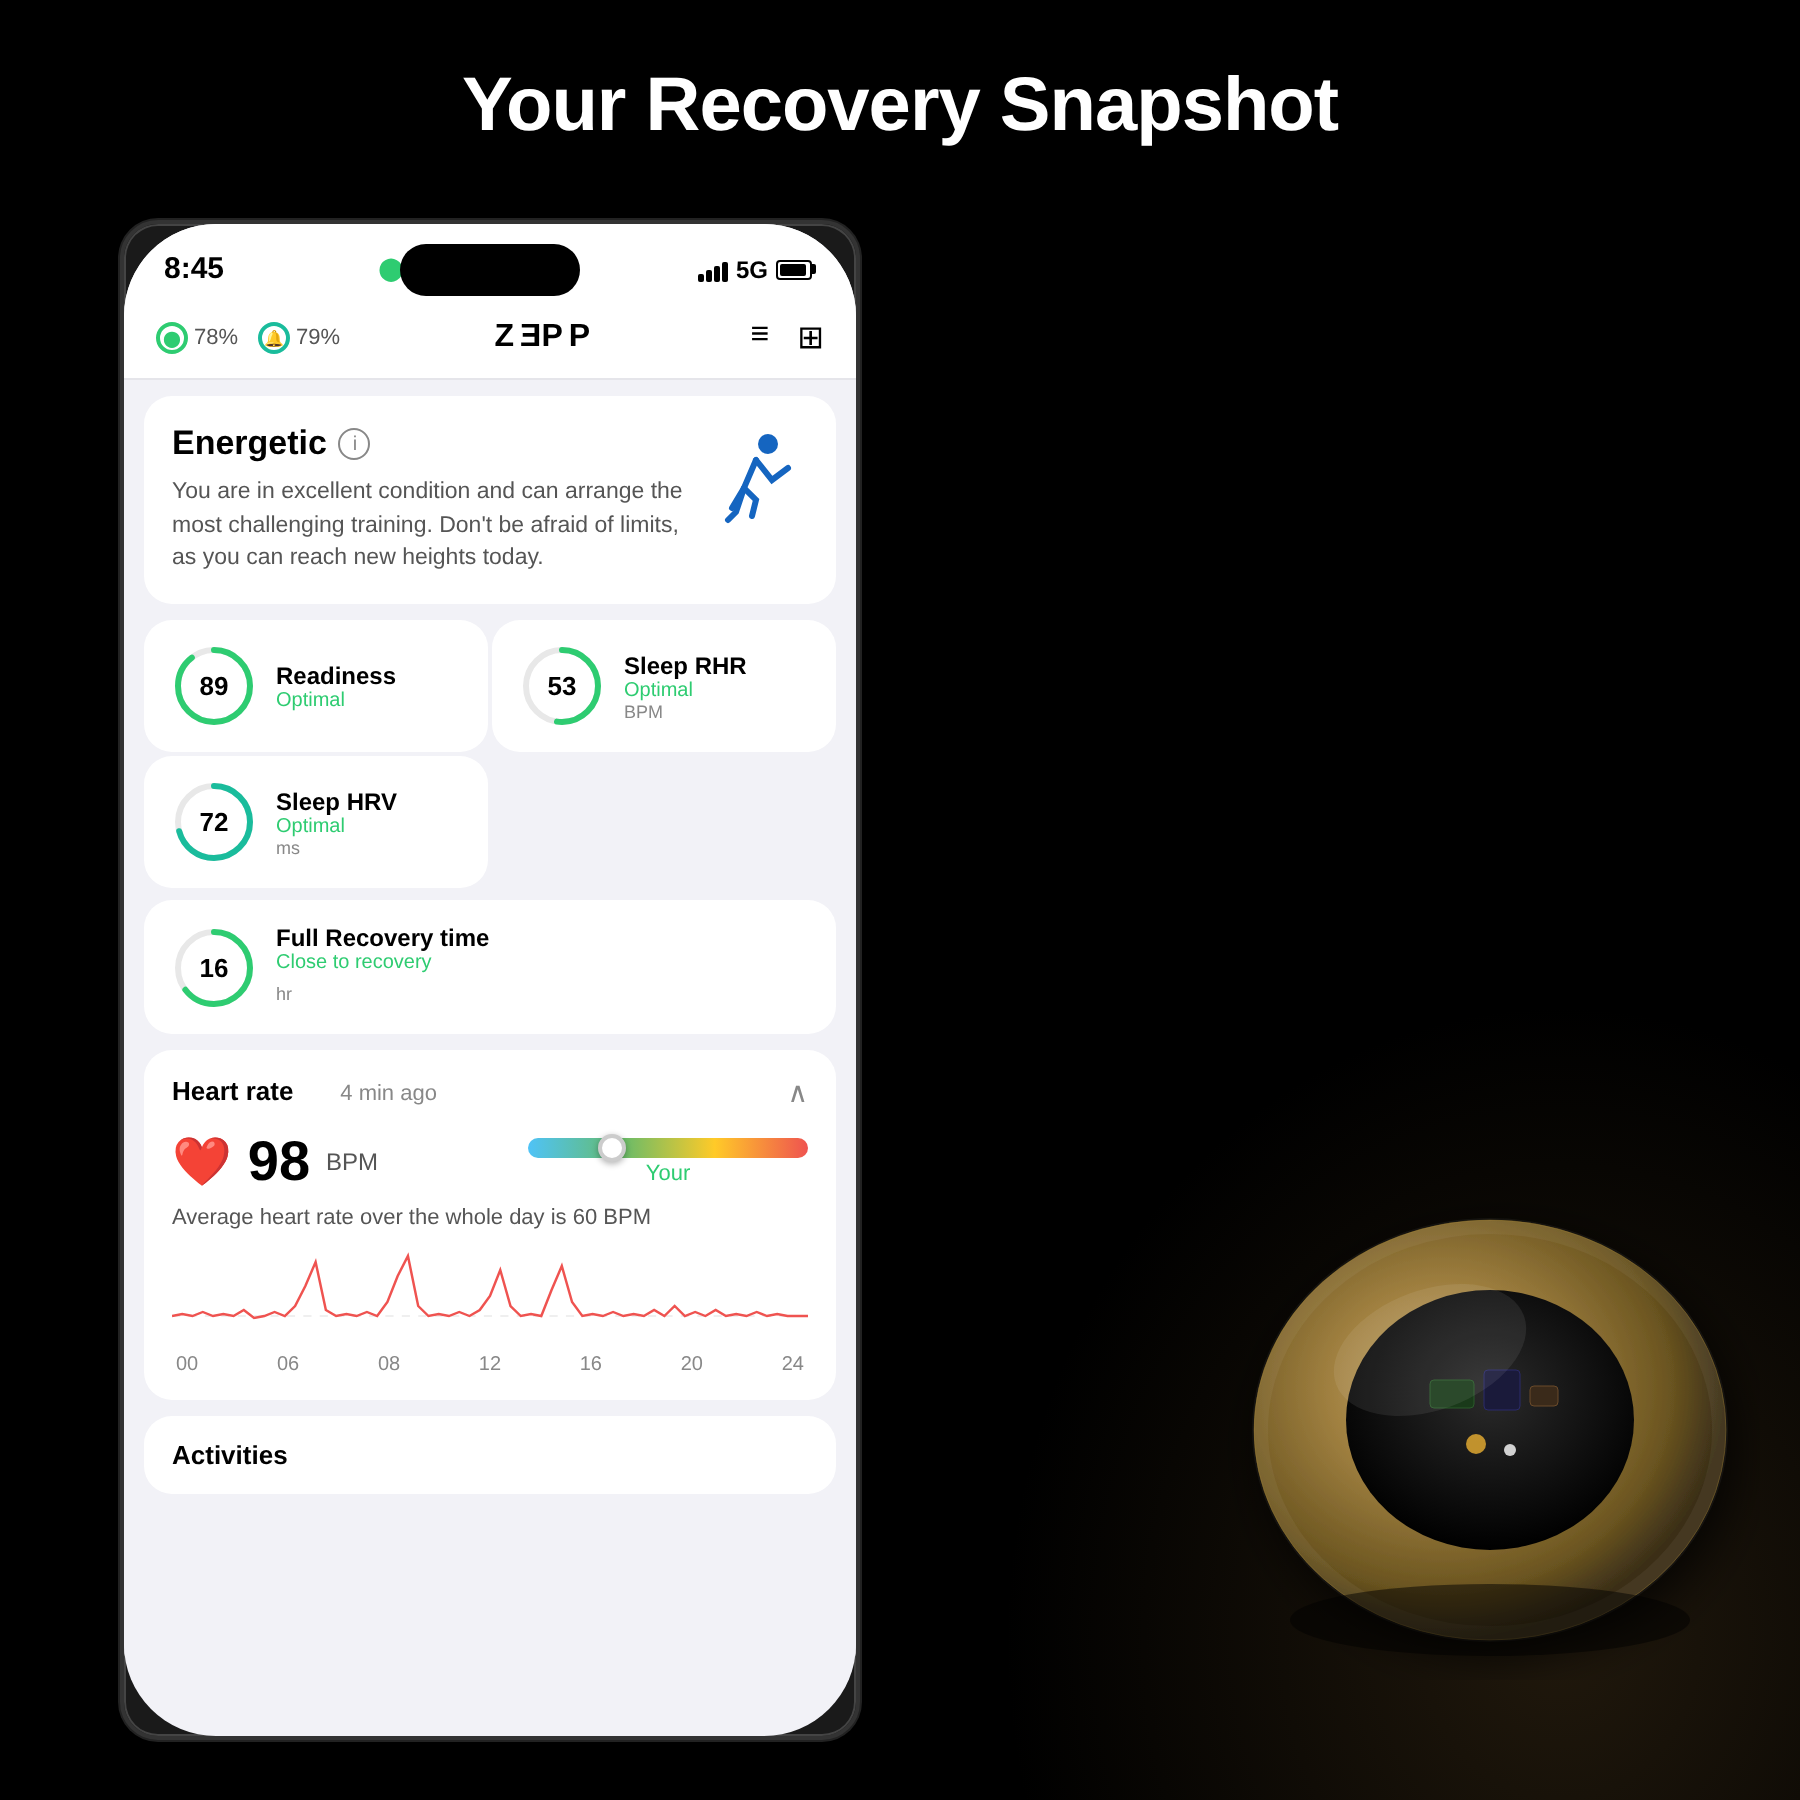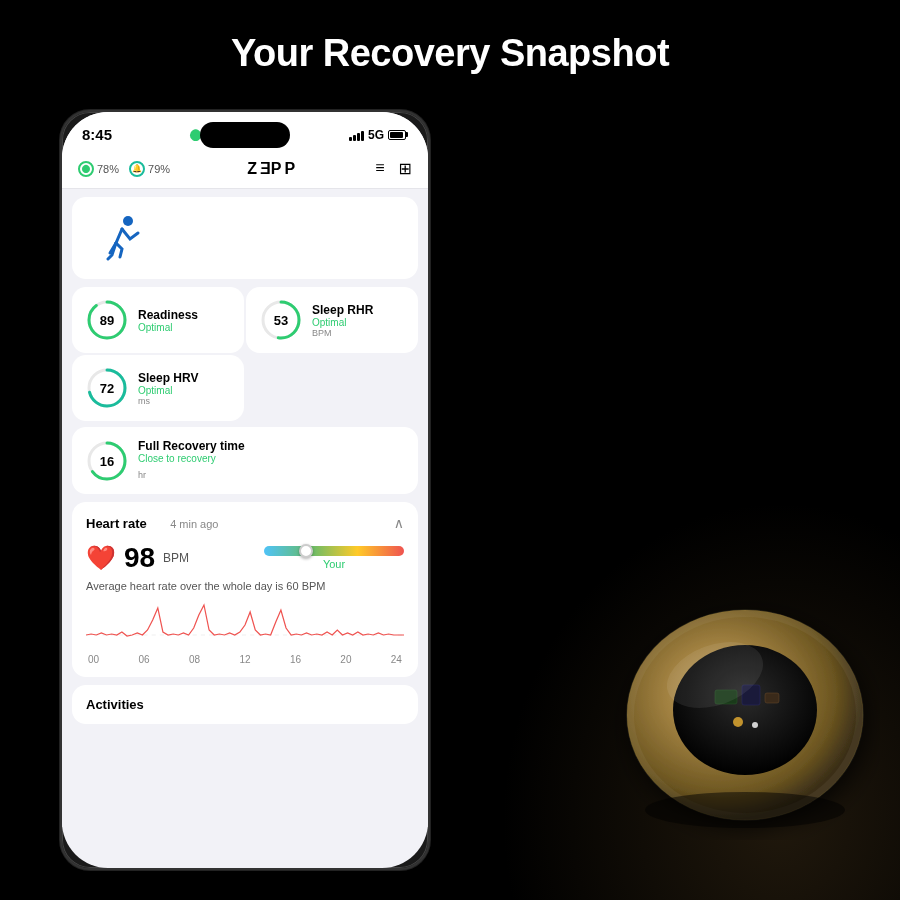--- a/index.html
+++ b/index.html
@@ -31,21 +31,21 @@
       width: 370px;
       height: 760px;
       z-index: 5;
     }
 
     .phone-frame {
       position: relative;
       width: 100%;
       height: 100%;
       background: #1a1a1a;
-      border-radius: 30px;
+      border-radius: 19px;
       border: 2px solid #333;
       box-shadow: 0 0 0 1px #222, 0 20px 60px rgba(0,0,0,0.8), inset 0 0 0 1px #444;
       overflow: hidden;
     }
 
     
     .phone-frame::before {
       content: '';
       position: absolute;
       left: -4px;
@@ -501,20 +501,27 @@
         </div>
         <div class="nav-icons">
           <span style="font-size:16px;">≡</span>
           <span style="font-size:16px;">⊞</span>
         </div>
       </div>
 
       <div class="content-area">
 
         <div class="energetic-card">
+          <div class="energetic-text">
+            <div class="energetic-title">
+              <span>Energetic</span>
+              <span class="info-icon">i</span>
+            </div>
+            <div class="energetic-desc">You are in excellent condition and can arrange the most challenging training. Don't be afraid of limits, as you can reach new heights today.</div>
+          </div>
           <div class="running-icon">
             <svg viewBox="0 0 54 54" fill="none" xmlns="http://www.w3.org/2000/svg">
 
               <circle cx="34" cy="10" r="5" fill="#1565C0"></circle>
               <path d="M28 18 L22 32 L16 42" stroke="#1565C0" stroke-width="3" stroke-linecap="round"></path>
               <path d="M28 18 L36 28 L44 22" stroke="#1565C0" stroke-width="3" stroke-linecap="round"></path>
               <path d="M22 32 L18 44 L14 48" stroke="#1565C0" stroke-width="3" stroke-linecap="round"></path>
               <path d="M22 32 L28 38 L26 46" stroke="#1565C0" stroke-width="3" stroke-linecap="round"></path>
             </svg>
           </div>

